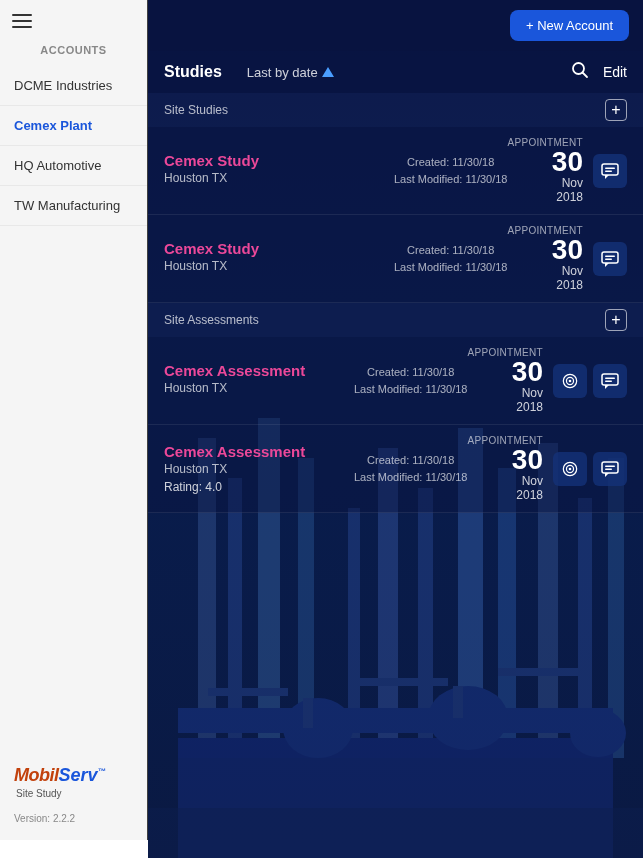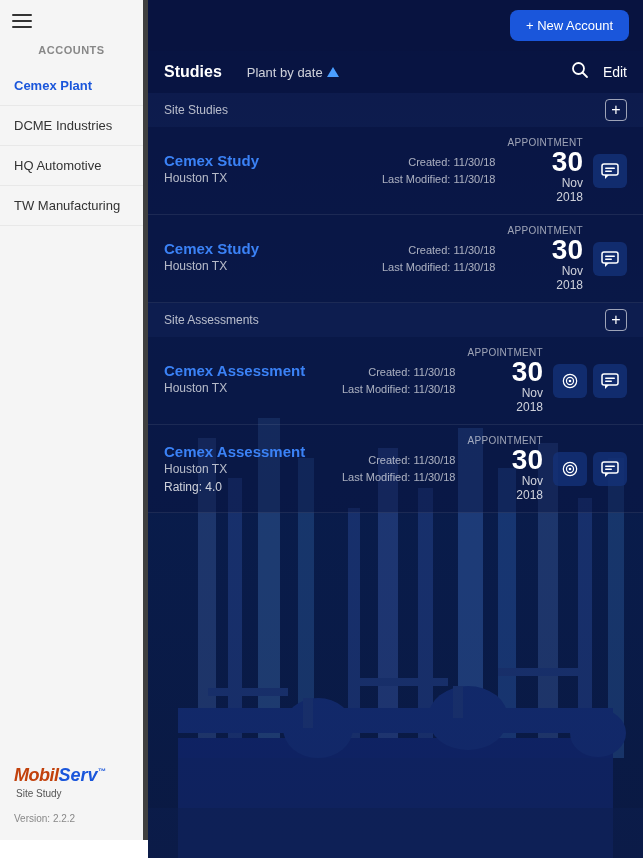--- a/index.html
+++ b/index.html
@@ -6,21 +6,21 @@
     body { width: 643px; height: 858px; font-family: -apple-system, BlinkMacSystemFont, 'Helvetica Neue', Arial, sans-serif; display: flex; overflow: hidden; }
 
     
     .sidebar {
       width: 148px;
       min-width: 148px;
       height: 840px;
       background: #f5f5f5;
       display: flex;
       flex-direction: column;
-      border-right: 5px solid #404040;
+      border-right: 1px solid #404040;
       position: relative;
     }
     .sidebar-header {
       padding: 14px 12px 10px 12px;
       display: flex;
       align-items: center;
       gap: 8px;
     }
     .hamburger-icon {
       display: flex;
@@ -230,39 +230,38 @@
       background: rgba(10,20,65,0.45);
       border-bottom: 1px solid rgba(255,255,255,0.08);
       min-height: 72px;
     }
     .item-info {
       flex: 1;
     }
     .item-name {
       font-size: 15px;
       font-weight: 600;
-      color: #3b82f6;
+      color: #ec4899;
       margin-bottom: 2px;
     }
     .item-location {
       font-size: 12px;
       color: rgba(255,255,255,0.7);
       margin-bottom: 4px;
     }
     .item-rating-red {
       font-size: 12px;
       color: #e74c3c;
     }
     .item-rating-normal {
       font-size: 12px;
       color: rgba(255,255,255,0.8);
     }
     .item-meta {
-      text-align: right;
-      margin-right: 12px;
+      text-align: center;
     }
     .item-meta-text {
       font-size: 11px;
       color: rgba(255,255,255,0.65);
       display: block;
       line-height: 1.5;
     }
     .appointment-block {
       display: flex;
       flex-direction: column;
@@ -326,25 +325,25 @@
 <div class="sidebar">
   <div class="sidebar-header">
     <div class="hamburger-icon">
       <span></span>
         <span></span>
         <span></span>
     </div>
   </div>
   <div class="sidebar-title">ACCOUNTS</div>
   <nav class="sidebar-nav">
+    <div class="sidebar-item">
+      <span>DCME Industries</span>
+    </div>
     <div class="sidebar-item active">
       <span>Cemex Plant</span>
-    </div>
-    <div class="sidebar-item">
-      <span>DCME Industries</span>
     </div>
     <div class="sidebar-item">
       <span>HQ Automotive</span>
     </div>
     <div class="sidebar-item">
       <span>TW Manufacturing</span>
     </div>
   </nav>
   <div class="sidebar-footer">
     <div class="brand-logo">
@@ -393,21 +392,21 @@
   </svg>
 
   <div class="bg-overlay"></div>
 
   <div class="top-bar">
     <button class="new-account-btn">+ New Account</button>
   </div>
 
   <div class="studies-header">
     <span class="studies-title">Studies</span>
-    <span class="sort-label">Plant by date</span>
+    <span class="sort-label">Last by date</span>
     <span class="sort-arrow"></span>
     <div class="header-actions">
       <button class="search-icon-btn">
         <svg width="18" height="18" viewBox="0 0 18 18" fill="none" xmlns="http://www.w3.org/2000/svg">
           <circle cx="7.5" cy="7.5" r="5.5" stroke="white" stroke-width="1.8"></circle>
           <line x1="11.5" y1="11.5" x2="16" y2="16" stroke="white" stroke-width="1.8" stroke-linecap="round"></line>
         </svg>
       </button>
       <button class="edit-btn">Edit</button>
     </div>

